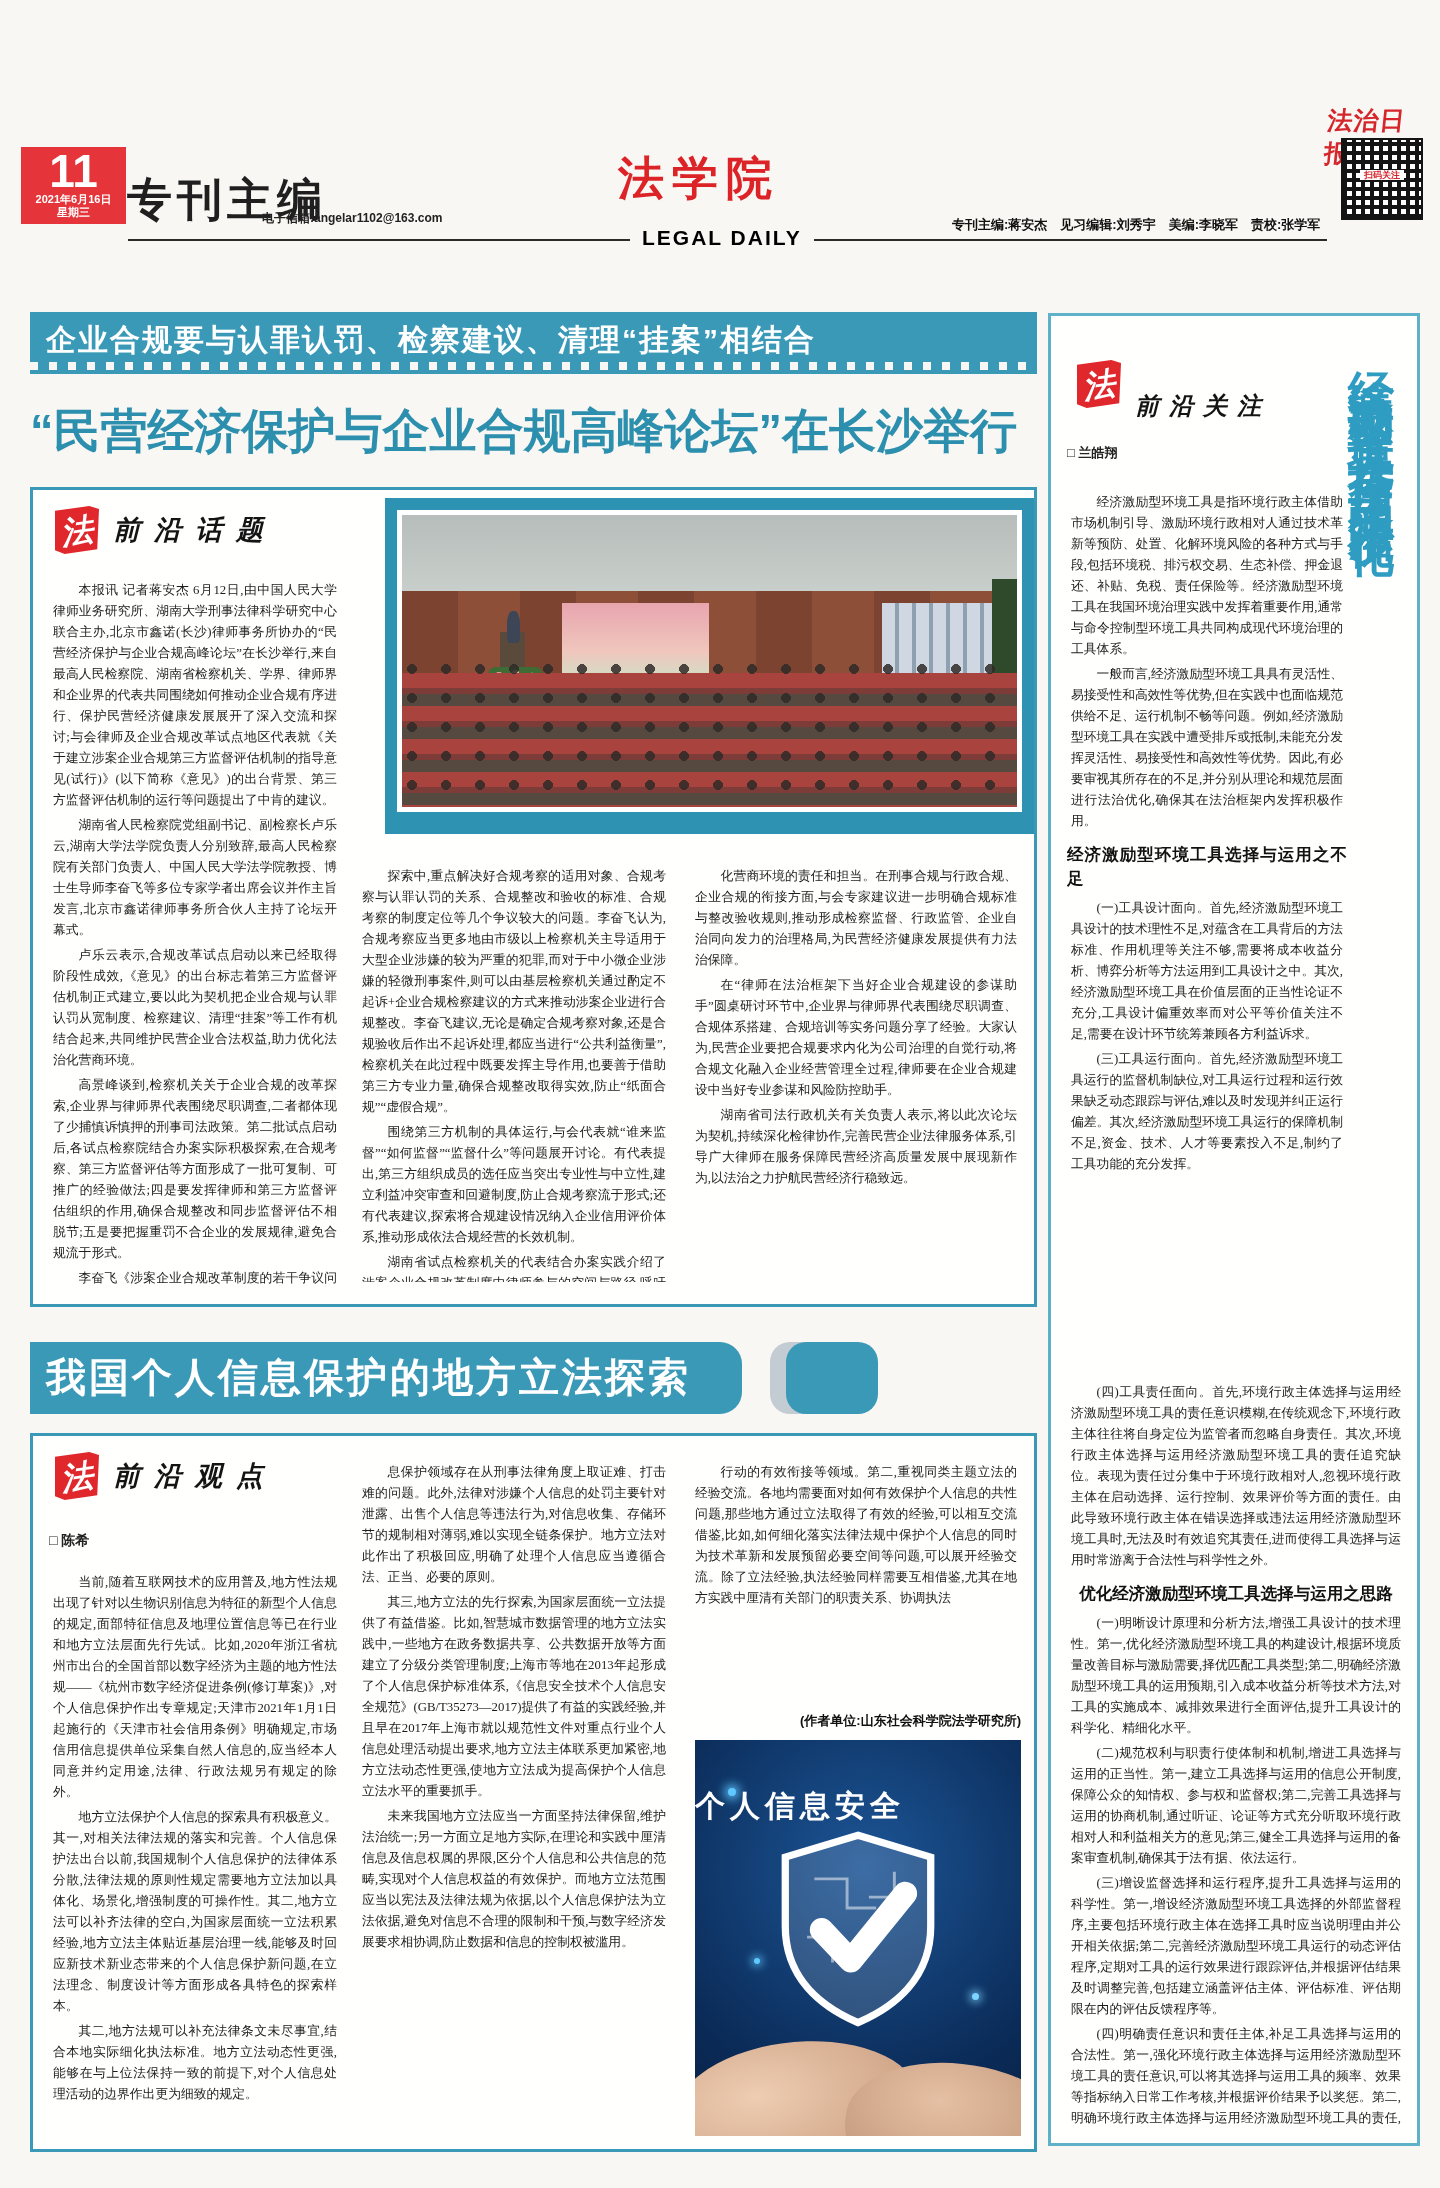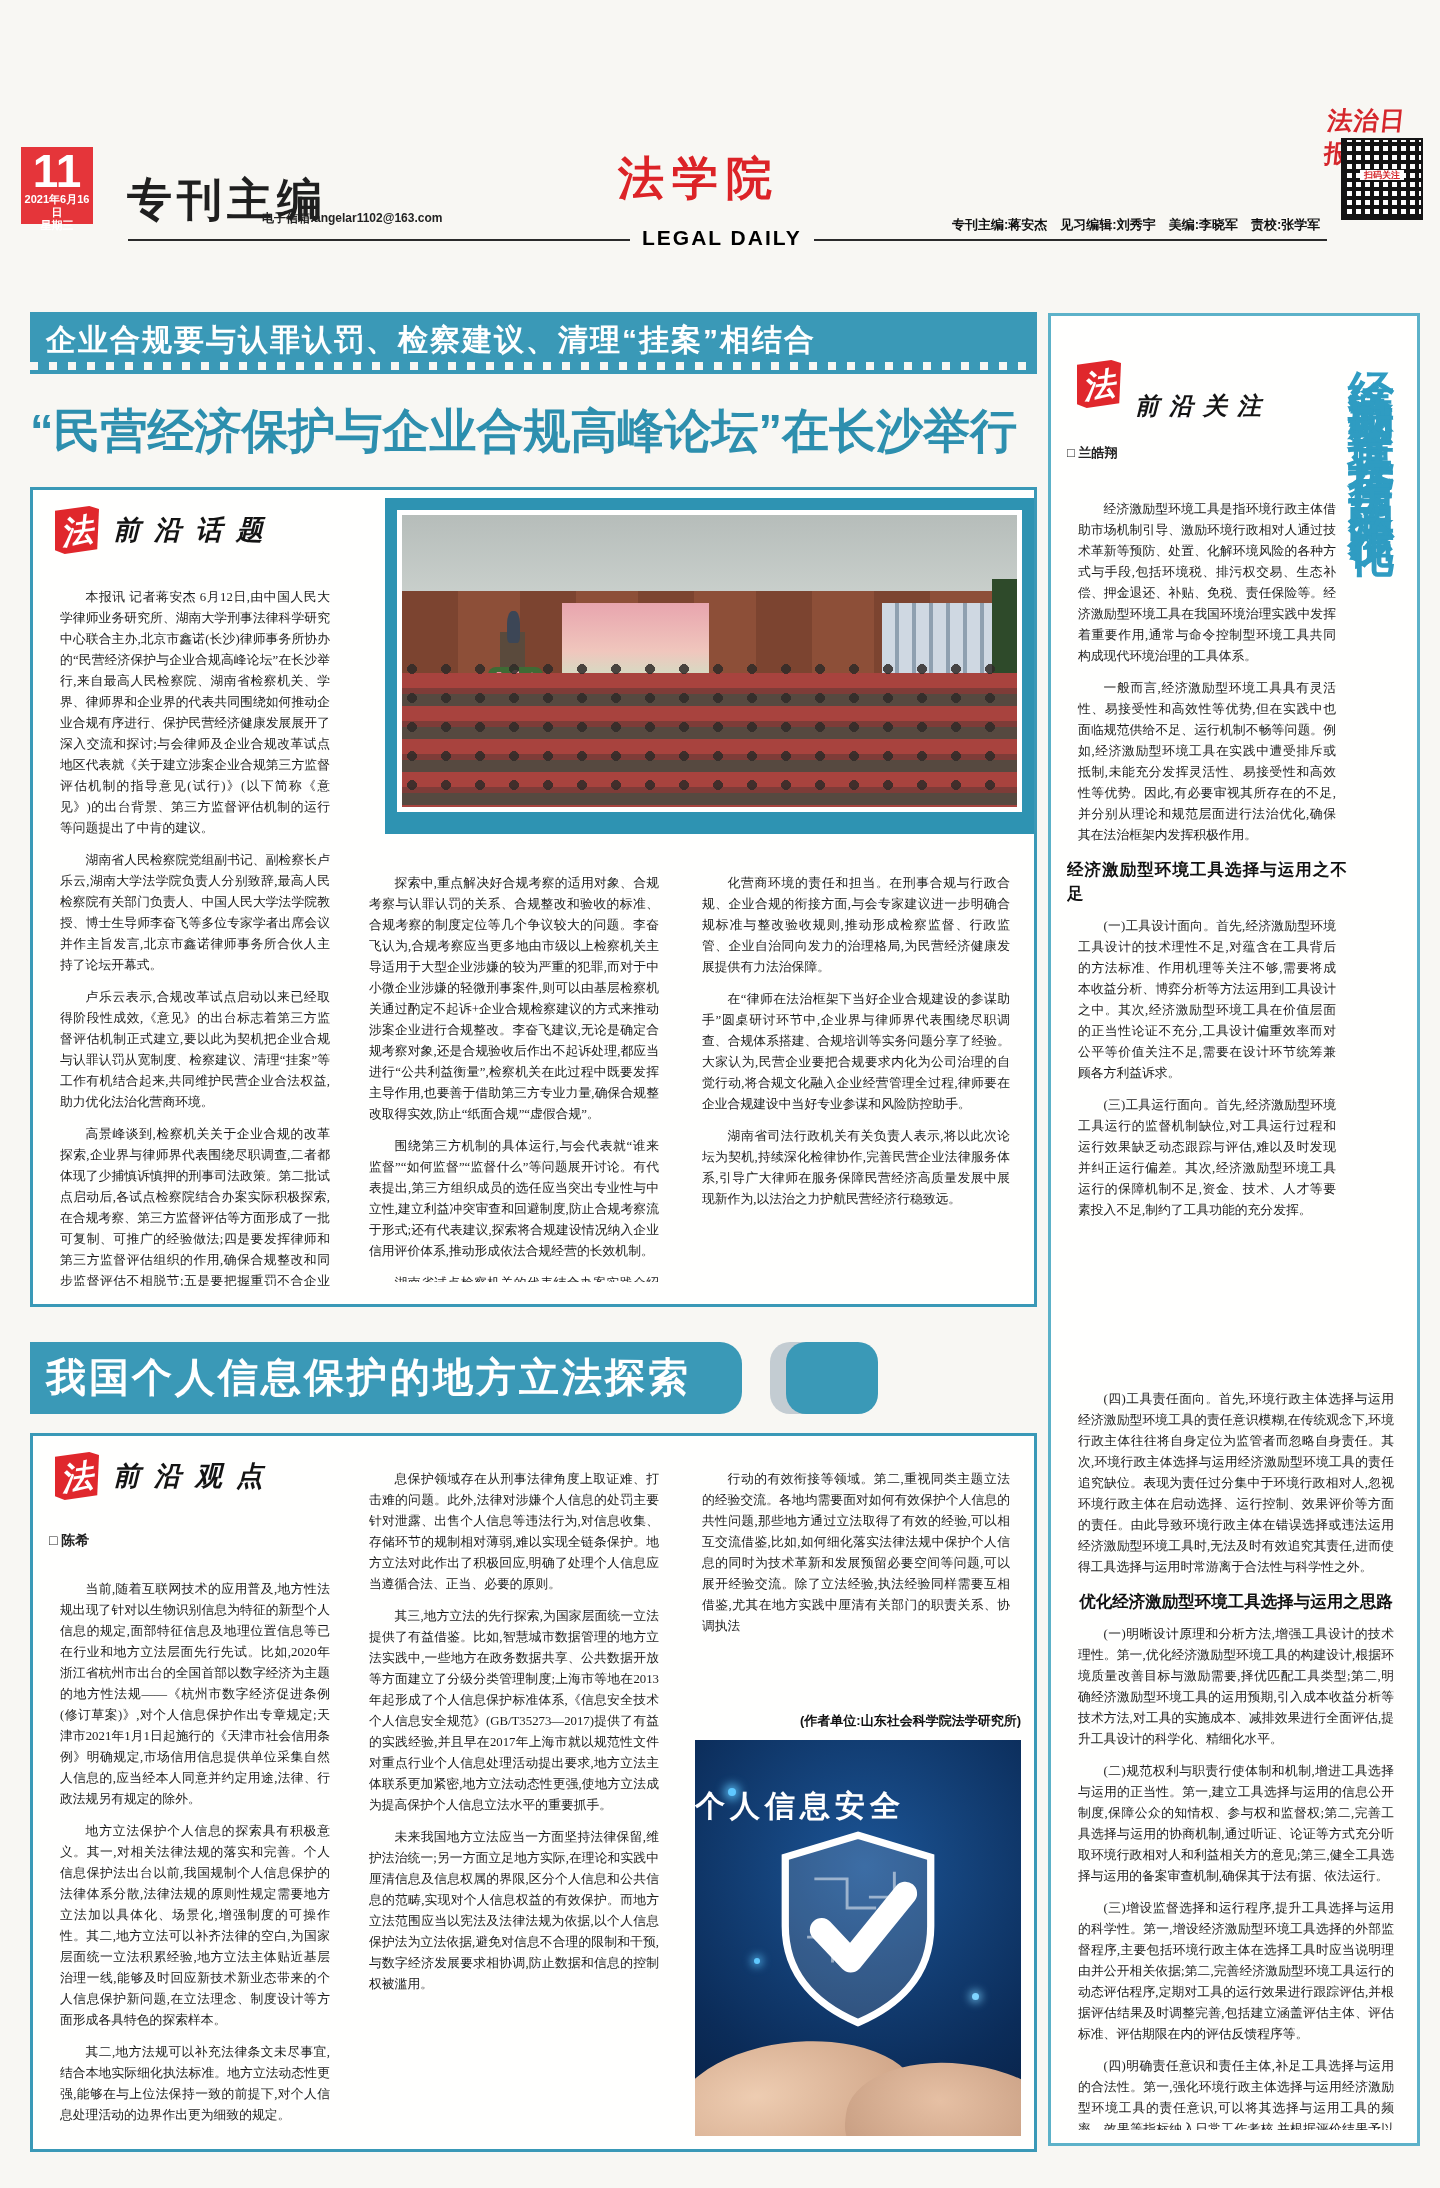--- a/index.html
+++ b/index.html
@@ -1,21 +1,21 @@
 <!DOCTYPE html>
 <html><head>
 <meta charset="utf-8">
 <style>
   html,body{margin:0;padding:0;}
   body{background:#e9e7e2;font-family:"Liberation Sans",sans-serif;}
   #page{position:relative;width:1440px;height:2188px;background:#f8f7f3;overflow:hidden;}
   .abs{position:absolute;}
 
   
-  #page-no-box{left:21px;top:147px;width:72px;height:77px;background:#e5353a;color:#fff;text-align:center;}
+  #page-no-box{left:21px;top:147px;width:105px;height:77px;background:#e5353a;color:#fff;text-align:center;}
   #page-no{font-size:46px;font-weight:bold;line-height:44px;margin-top:2px;}
   #page-date{font-size:11px;font-weight:bold;line-height:13px;}
   #section-title{left:127px;top:170px;font-size:45px;font-weight:bold;color:#1f1f1f;letter-spacing:5px;}
   #email{left:262px;top:210px;font-size:12px;font-weight:bold;color:#222;}
   #masthead{left:618px;top:148px;font-size:46px;font-weight:bold;color:#dc2327;letter-spacing:8px;font-family:"Liberation Serif",serif;}
   #header-rule{left:128px;top:239px;width:1199px;height:0;border-top:2px solid #2b2b2b;}
   #legal-daily{left:630px;top:226px;background:#f8f7f3;padding:0 12px;font-size:21px;font-weight:bold;letter-spacing:2px;color:#000000;}
   #credits{left:948px;top:216px;font-size:13px;font-weight:bold;color:#111;background:#f8f7f3;padding:0 4px;}
   #paper-logo{left:1326px;top:104px;width:100px;font-size:25px;font-weight:bold;color:#d5262b;font-family:"Liberation Serif",serif;letter-spacing:1px;transform:skewX(-6deg);}
   #qr{left:1343px;top:140px;width:78px;height:78px;background:
@@ -44,21 +44,21 @@
   .marker .logo span{position:absolute;left:6px;top:4px;font-family:"Liberation Serif",serif;
        font-style:italic;font-weight:bold;font-size:32px;color:#fff;transform:rotate(-8deg);}
   .marker .label{font-family:"Liberation Serif",serif;font-style:italic;font-weight:bold;
        font-size:27px;letter-spacing:14px;color:#141414;}
 
   .author{font-size:14px;font-weight:bold;color:#222;}
 
   
   .flow{font-family:"Liberation Serif",serif;font-size:12.8px;line-height:21px;color:#1c1c1c;
         text-align:justify;overflow:hidden;}
-  .flow p{margin:11px;text-indent:2em;}
+  .flow p{margin:4px;text-indent:2em;}
   .subhead{font-size:16.5px;font-weight:bold;color:#111;line-height:24px;margin:10px 0 8px 0;
         font-family:"Liberation Sans",sans-serif;}
   .subhead.indent{text-indent:4.5em;}
   .subhead.center{text-align:center;}
 
   
   #photo-mount{left:352px;top:8px;width:649px;height:336px;background:#2e93b2;}
   #photo-frame{position:absolute;left:12px;top:12px;right:12px;bottom:22px;background:#fff;padding:5px;box-sizing:border-box;}
   #photo{position:relative;width:100%;height:100%;overflow:hidden;background:#cdd3cf;}
   .ph-ceiling{position:absolute;left:0;top:0;width:100%;height:40%;

